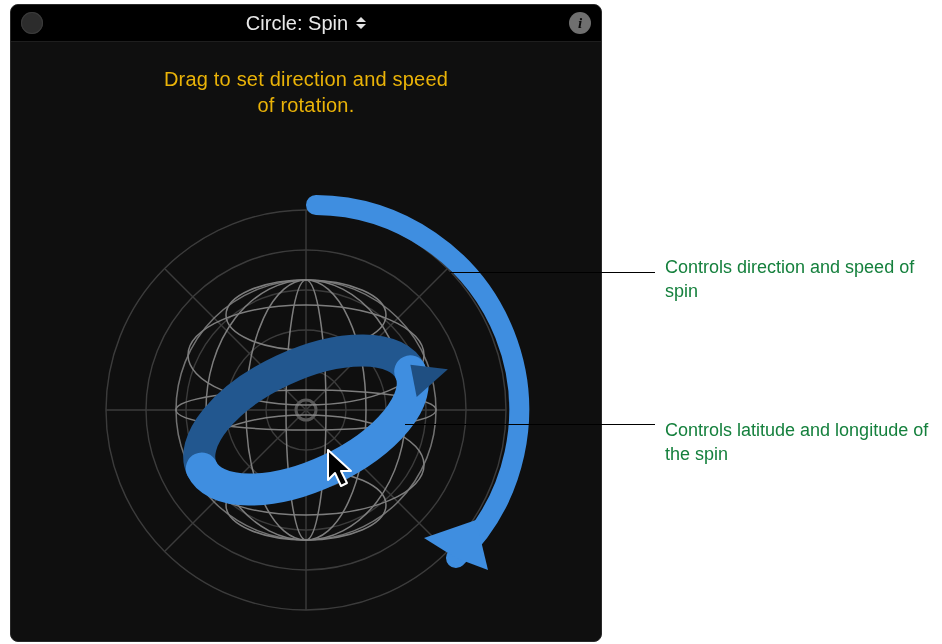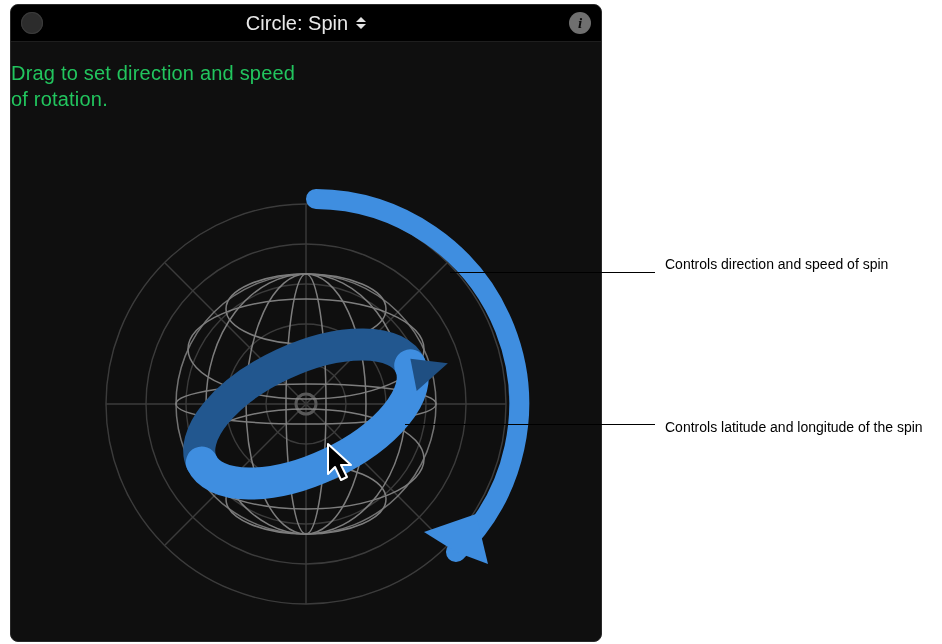--- a/index.html
+++ b/index.html
@@ -91,44 +91,45 @@
     font-weight: 700;
     font-size: 15px;
   }
 
   .panel-body {
     position: relative;
     width: 100%;
     height: calc(100% - 36px);
   }
   .hint-text {
-    color: #22c55e;
+    color: #eab308;
+    text-align: center;
     font-size: 20px;
     line-height: 1.3;
-    margin-top: 18px;
+    margin-top: 24px;
     font-weight: 400;
     letter-spacing: 0.2px;
     white-space: pre-line;
   }
 
   .viz-wrap {
     position: absolute;
     left: 50%;
     top: 54%;
     transform: translate(-50%, -50%);
     width: 500px;
     height: 500px;
   }
   .viz-wrap svg { display: block; }
 
   
   .annotation {
     position: absolute;
-    color: #000000;
-    font-size: 14px;
+    color: #15803d;
+    font-size: 18px;
     line-height: 1.35;
   }
   .annotation-text {
     max-width: 270px;
   }
 
   .leader {
     position: absolute;
     height: 0;
     border-top: 1px solid #000;

